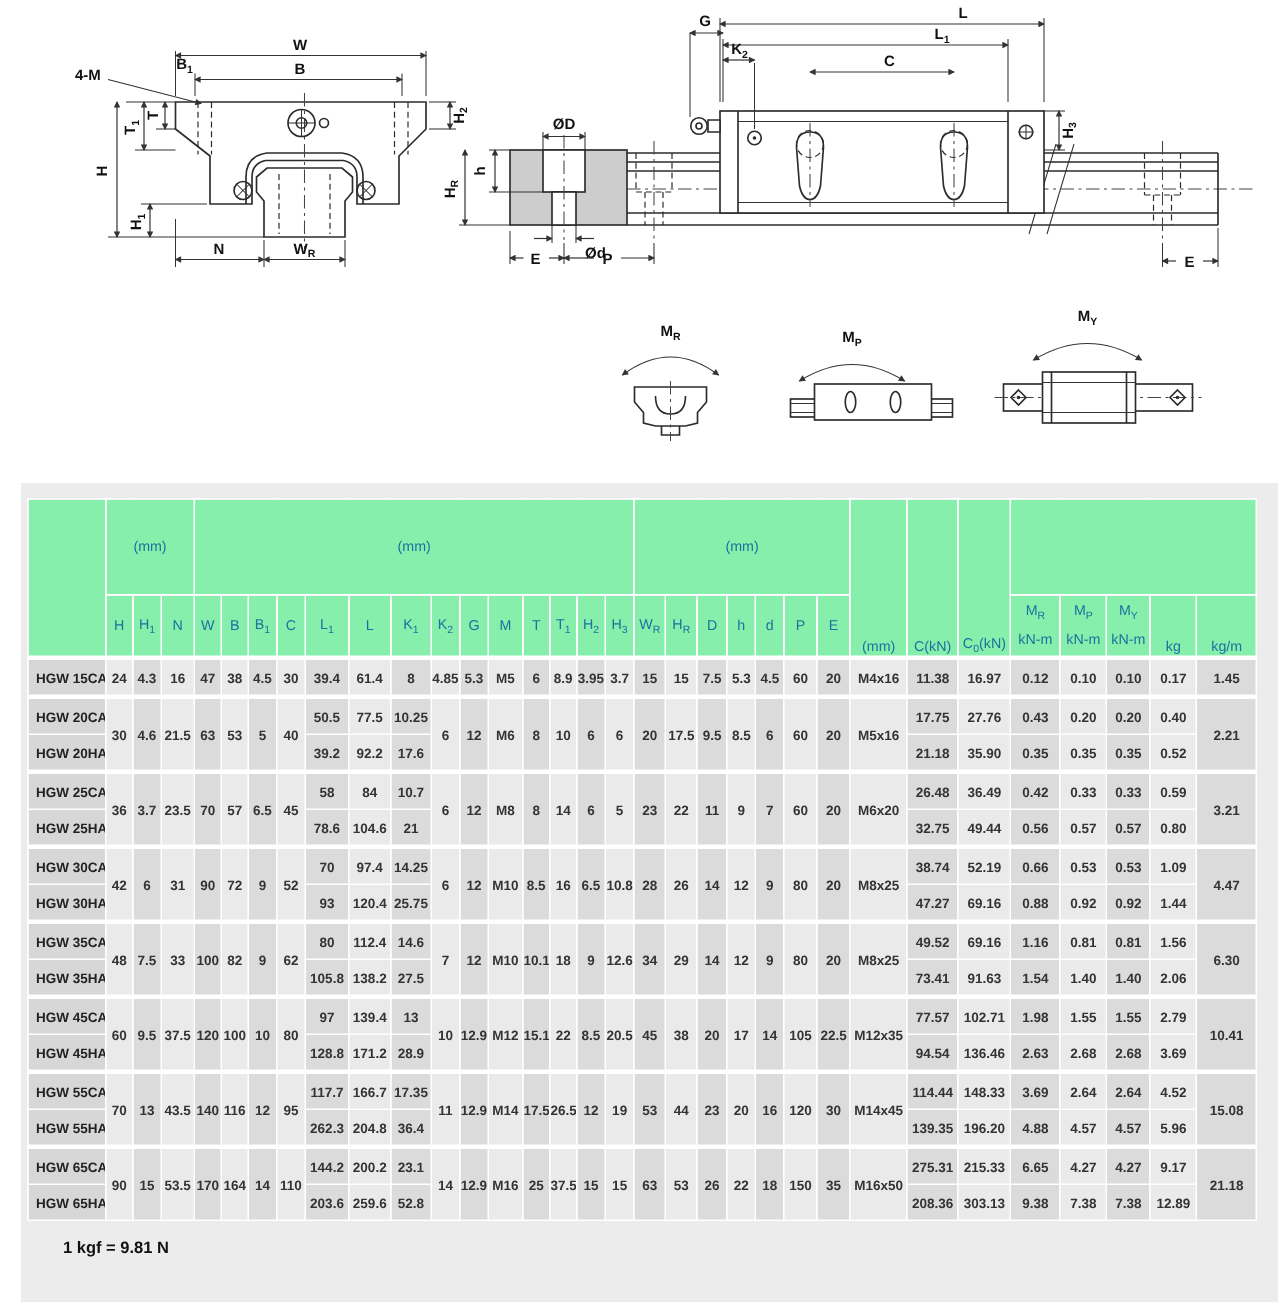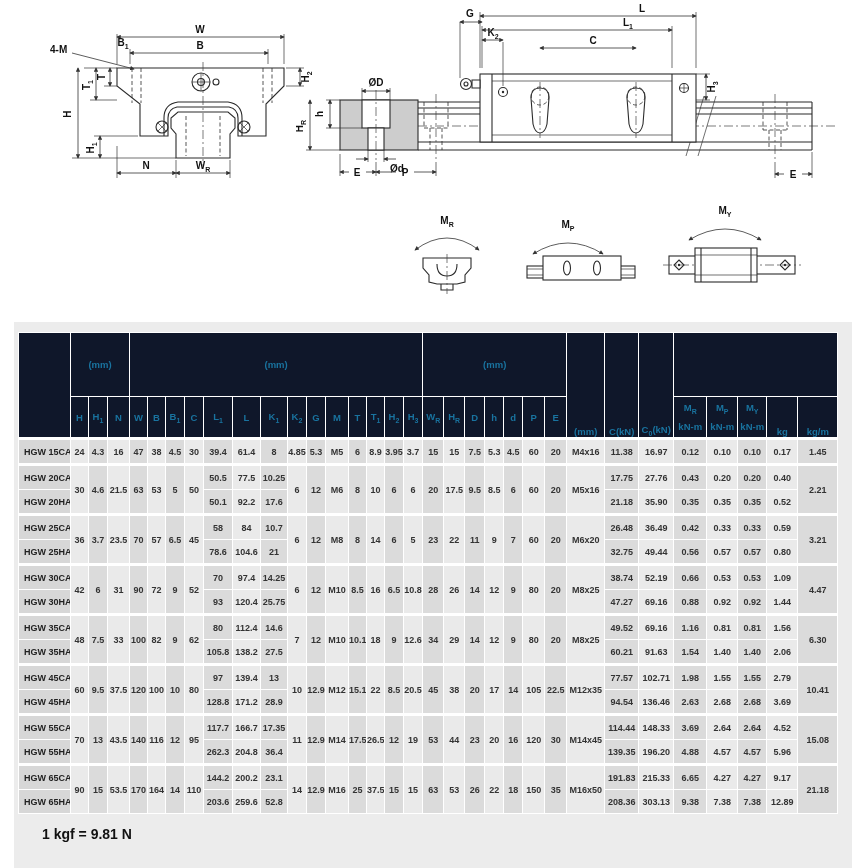--- a/index.html
+++ b/index.html
@@ -15,34 +15,34 @@
   .ext{stroke:#333;stroke-width:.7}
   .dash{stroke:#2b2b2b;stroke-width:.8;fill:none;stroke-dasharray:4 2.5}
   .cl{stroke:#444;stroke-width:.7;fill:none;stroke-dasharray:9 3 2 3}
   .dlab{font:bold 10px "Liberation Sans",sans-serif;fill:#111}
   .dsub{font-size:7px}
   
   #spec-table{position:absolute;left:18px;top:332px;width:816px;border-collapse:collapse;
               table-layout:fixed;}
   #spec-table th,#spec-table td{border:1px solid #fff;padding:0;text-align:center;
               overflow:hidden;white-space:nowrap;}
-  #spec-table thead th{background:#0f172a;color:#19739f;font-weight:bold;font-size:9.5px;}
+  #spec-table thead th{background:#86efac;color:#19739f;font-weight:normal;font-size:9.5px;}
   tr.hr1 th{height:63px;font-size:10.5px;}
   tr.hr1 th.tallcol{vertical-align:bottom;padding-bottom:13px;font-size:9.5px;}
   tr.hr2 th{height:40px;}
   th.mcol .unit{display:block;margin-top:7px;}
   th.low{vertical-align:bottom;padding-bottom:7px;}
   #spec-table sub{font-size:7px;}
   #spec-table tbody td{height:23px;font-size:9px;font-weight:bold;color:#333;}
   td.lt{background:#eaeaea}
   td.dk{background:#dbdbdb}
   #spec-table th.model{background:#d7d7d7;color:#222;font-size:9px;font-weight:bold;
               text-align:right;padding-left:5px;margin-top:48px;}
   tbody.grp{border-top:3px solid #fff;}
-  #footnote{position:absolute;left:42px;top:826px;font-size:14px;font-weight:bold;color:#111;}
+  #footnote{position:absolute;left:42px;top:826px;font-size:11px;font-weight:bold;color:#111;}
 </style>
 </head>
 <body>
 
 <div id="panel"></div>
 
 <svg style="left:20px;top:6px" width="292" height="190" viewBox="0 0 292 190">
   <defs>
     <marker id="arrA" viewBox="0 0 10 10" refX="8.5" refY="5" markerWidth="7" markerHeight="5.5" orient="auto-start-reverse">
       <path d="M0,0 L10,5 L0,10 Z" fill="#333"></path>
@@ -380,21 +380,21 @@
     </tbody>
     <tbody class="grp">
       <tr>
         <th class="model">HGW 20CA</th>
         <td class="lt" rowspan="2">30</td>
         <td class="dk" rowspan="2">4.6</td>
         <td class="lt" rowspan="2">21.5</td>
         <td class="dk" rowspan="2">63</td>
         <td class="lt" rowspan="2">53</td>
         <td class="dk" rowspan="2">5</td>
-        <td class="lt" rowspan="2">50</td>
+        <td class="lt" rowspan="2">40</td>
         <td class="dk">50.5</td>
         <td class="lt">77.5</td>
         <td class="dk">10.25</td>
         <td class="lt" rowspan="2">6</td>
         <td class="dk" rowspan="2">12</td>
         <td class="lt" rowspan="2">M6</td>
         <td class="dk" rowspan="2">8</td>
         <td class="lt" rowspan="2">10</td>
         <td class="dk" rowspan="2">6</td>
         <td class="lt" rowspan="2">6</td>
@@ -409,21 +409,21 @@
         <td class="dk">17.75</td>
         <td class="lt">27.76</td>
         <td class="dk">0.43</td>
         <td class="lt">0.20</td>
         <td class="dk">0.20</td>
         <td class="lt">0.40</td>
         <td class="dk" rowspan="2">2.21</td>
       </tr>
       <tr>
         <th class="model">HGW 20HA</th>
-        <td class="dk">50.1</td>
+        <td class="dk">39.2</td>
         <td class="lt">92.2</td>
         <td class="dk">17.6</td>
         <td class="dk">21.18</td>
         <td class="lt">35.90</td>
         <td class="dk">0.35</td>
         <td class="lt">0.35</td>
         <td class="dk">0.35</td>
         <td class="lt">0.52</td>
       </tr>
     </tbody>
@@ -559,21 +559,21 @@
         <td class="lt">0.81</td>
         <td class="dk">0.81</td>
         <td class="lt">1.56</td>
         <td class="dk" rowspan="2">6.30</td>
       </tr>
       <tr>
         <th class="model">HGW 35HA</th>
         <td class="dk">105.8</td>
         <td class="lt">138.2</td>
         <td class="dk">27.5</td>
-        <td class="dk">60.21</td>
+        <td class="dk">73.41</td>
         <td class="lt">91.63</td>
         <td class="dk">1.54</td>
         <td class="lt">1.40</td>
         <td class="dk">1.40</td>
         <td class="lt">2.06</td>
       </tr>
     </tbody>
     <tbody class="grp">
       <tr>
         <th class="model">HGW 45CA</th>
@@ -693,21 +693,21 @@
         <td class="dk" rowspan="2">15</td>
         <td class="lt" rowspan="2">15</td>
         <td class="dk" rowspan="2">63</td>
         <td class="lt" rowspan="2">53</td>
         <td class="dk" rowspan="2">26</td>
         <td class="lt" rowspan="2">22</td>
         <td class="dk" rowspan="2">18</td>
         <td class="lt" rowspan="2">150</td>
         <td class="dk" rowspan="2">35</td>
         <td class="lt" rowspan="2">M16x50</td>
-        <td class="dk">191.83</td>
+        <td class="dk">275.31</td>
         <td class="lt">215.33</td>
         <td class="dk">6.65</td>
         <td class="lt">4.27</td>
         <td class="dk">4.27</td>
         <td class="lt">9.17</td>
         <td class="dk" rowspan="2">21.18</td>
       </tr>
       <tr>
         <th class="model">HGW 65HA</th>
         <td class="dk">203.6</td>

